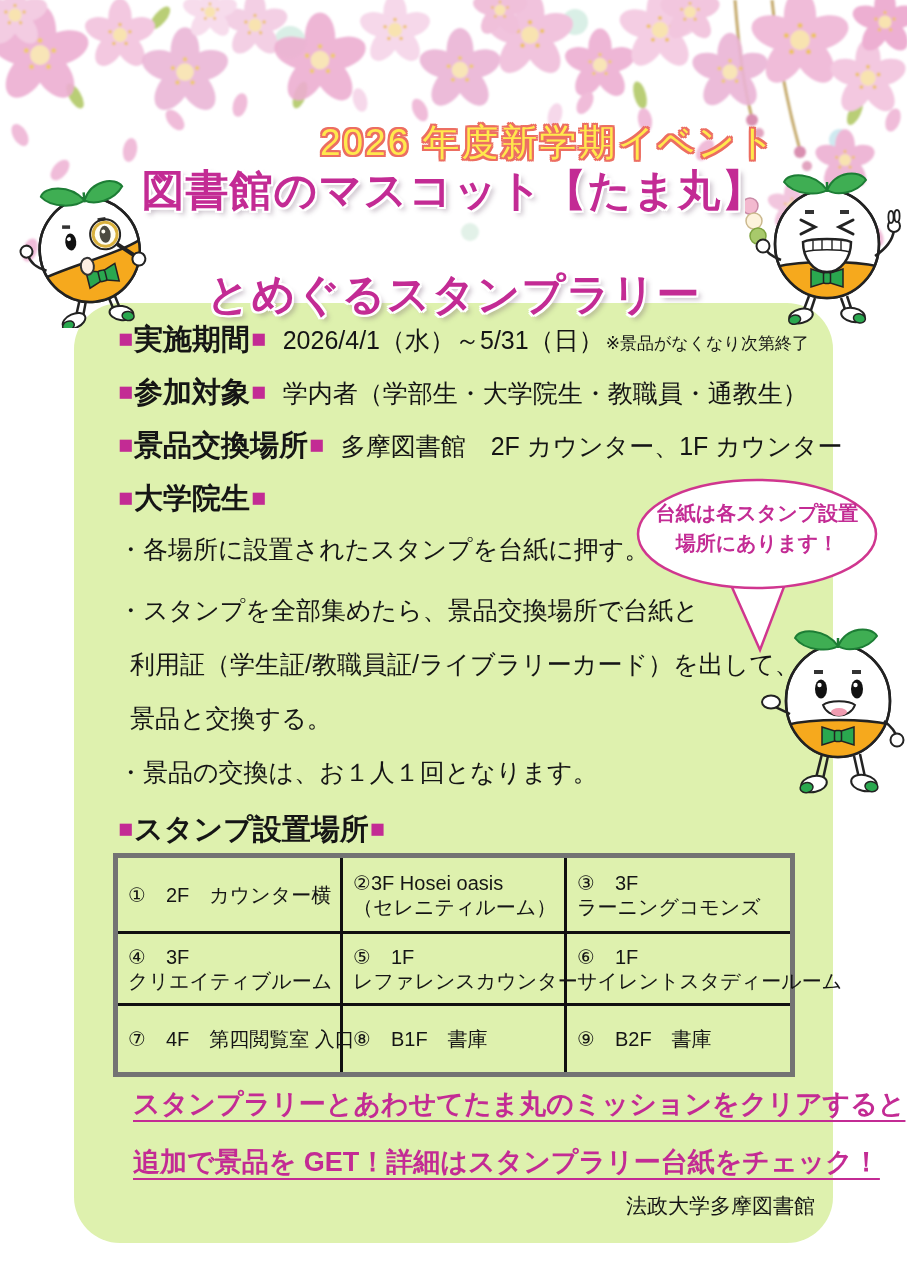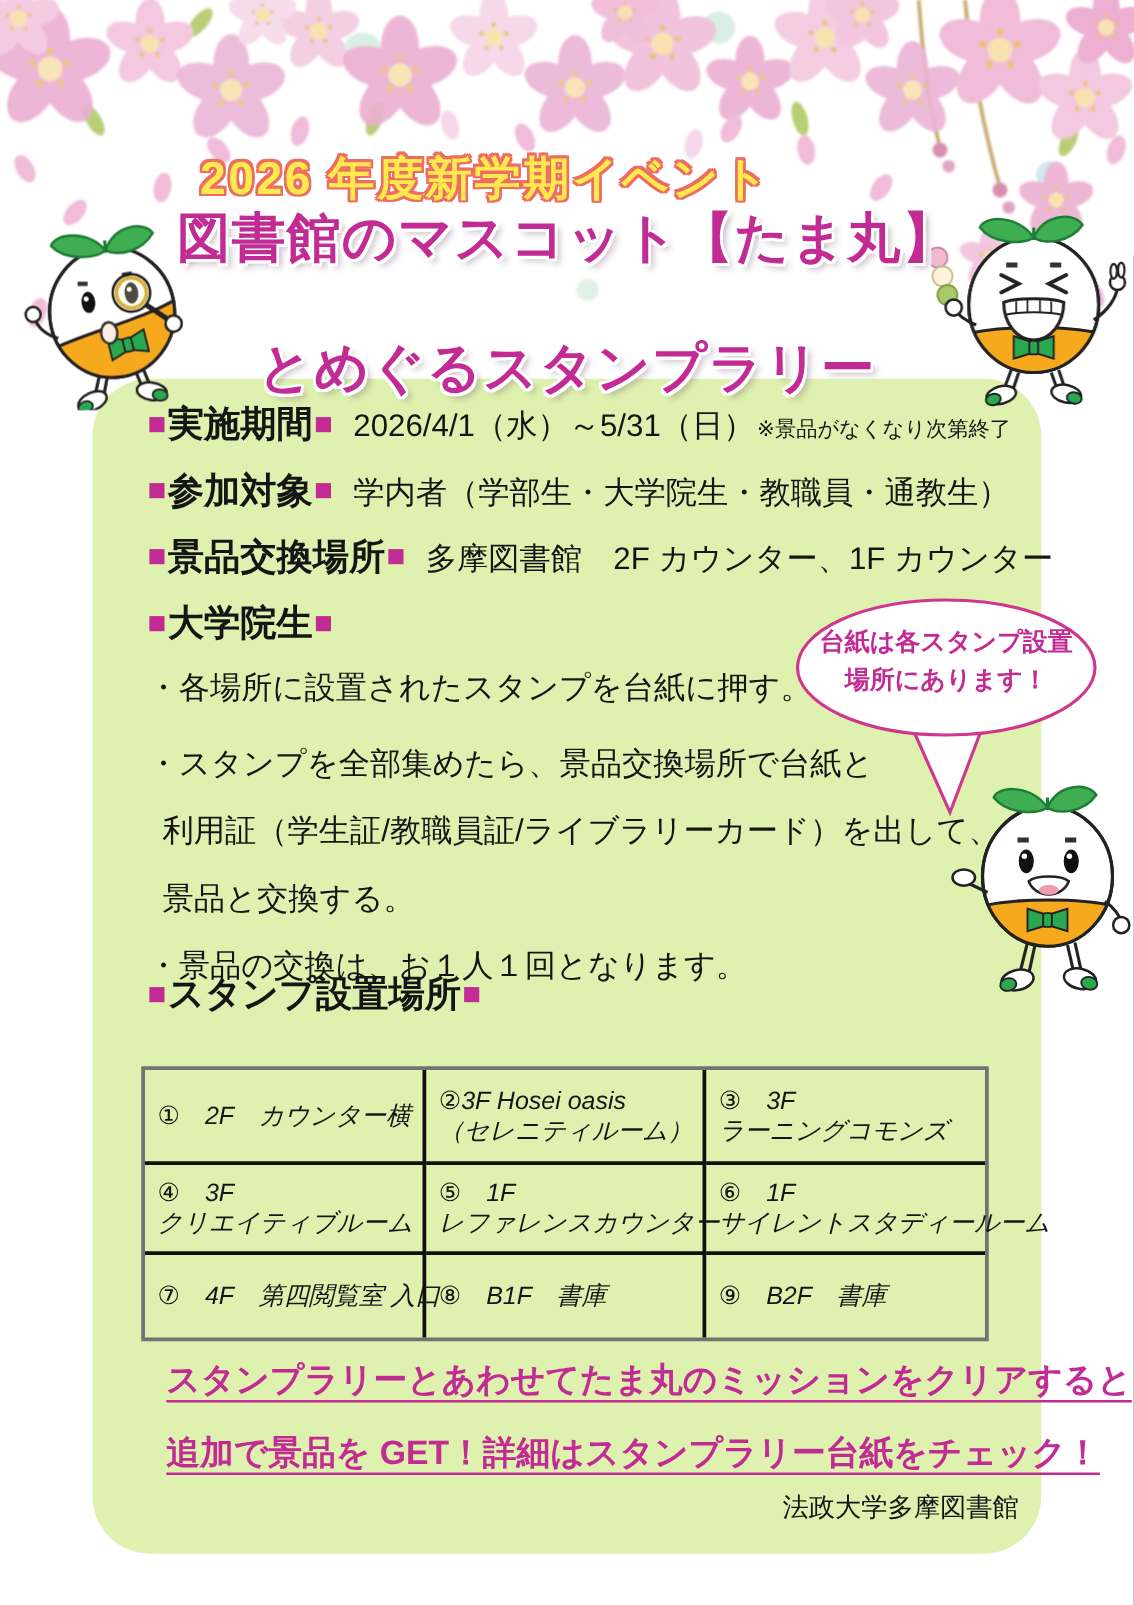--- a/index.html
+++ b/index.html
@@ -11,22 +11,22 @@
   html,body{margin:0;padding:0;background:#888;}
   .poster{
     position:relative;width:907px;height:1284px;margin:0 auto;
     background:#ffffff;overflow:hidden;
     font-family:"Liberation Sans","DejaVu Sans",sans-serif;color:var(--ink);
   }
   .abs{position:absolute;}
   svg{display:block;}
   
   .subtitle{
-    left:0;top:118px;width:777px;text-align:center;
-    font-size:37px;font-weight:bold;letter-spacing:2px;color:#ffe94d;z-index:3;
+    left:0;top:118px;width:777px;text-align:right;
+    font-size:37px;font-weight:normal;letter-spacing:2px;color:#ffe94d;z-index:3;
     text-shadow:-2px -2px 0 #ec6e62,2px -2px 0 #ec6e62,-2px 2px 0 #ec6e62,2px 2px 0 #ec6e62,
                  0 -2px 0 #ec6e62,0 2px 0 #ec6e62,-2px 0 0 #ec6e62,2px 0 0 #ec6e62;
   }
   .maintitle{
     left:0;width:907px;text-align:center;font-size:43px;font-weight:bold;letter-spacing:1px;
     color:var(--magenta);z-index:3;
     text-shadow:-2px -2px 0 #fff,2px -2px 0 #fff,-2px 2px 0 #fff,2px 2px 0 #fff,
                  0 -2px 0 #fff,0 2px 0 #fff,-2px 0 0 #fff,2px 0 0 #fff,4px 4px 5px rgba(90,60,90,.35);
   }
   .t1{top:162px;} .t2{top:218px;margin-top:48px;}
@@ -37,21 +37,21 @@
   .sq{color:var(--magenta);font-size:25px;vertical-align:2px;}
   .lbl{font-weight:bold;font-size:29px;color:var(--ink);margin:0 1px;font-family:Liberation Serif, serif;}
   .val{font-size:25px;margin-left:12px;}
   .note{font-size:17px;margin-left:2px;}
   .bullet{left:118px;font-size:25px;white-space:nowrap;z-index:3;}
   .indent{left:130px;}
   
   .stamp-table{
     left:113px;top:853px;width:672px;z-index:3;
     display:grid;grid-template-columns:225px 224px 223px;grid-template-rows:76px 72px 66px;
-    border:3px solid #737373;box-sizing:content-box;font-style:italic;
+    border:5px solid #737373;box-sizing:content-box;
   }
   .cell{
     border-right:3px solid #101010;border-bottom:3px solid #101010;
     display:flex;flex-direction:column;justify-content:center;
     padding:2px 6px 2px 10px;box-sizing:border-box;font-size:20px;line-height:24px;white-space:nowrap;
   }
   .cell:nth-child(3n){border-right:none;}
   .cell:nth-child(n+7){border-bottom:none;}
   
   .bonus{
@@ -329,21 +329,21 @@
     <ellipse cx="97" cy="101" rx="6" ry="9.5" fill="#111"></ellipse>
       <circle cx="95.5" cy="97" r="2.2" fill="#fff"></circle>
     <path d="M63,117 C68,131 90,131 95,117 C89,112 69,112 63,117 Z" fill="#fff" stroke="#222" stroke-width="2"></path>
     <ellipse cx="79" cy="124" rx="8" ry="4" fill="#f09cb1"></ellipse>
     <path d="M30,126 C20,121 13,118 9,116" fill="none" stroke="#222" stroke-width="2.5"></path>
     <ellipse cx="11" cy="114" rx="9" ry="6.5" fill="#fff" stroke="#222" stroke-width="2"></ellipse>
     <path d="M124,133 C132,139 136,145 137,150" fill="none" stroke="#222" stroke-width="2.5"></path>
     <circle cx="137" cy="152" r="6.5" fill="#fff" stroke="#222" stroke-width="2"></circle>
   </svg>
 
-  <div class="abs sec-line" style="top:776px">
+  <div class="abs sec-line" style="top:810px">
     <span class="sq">■</span><span class="lbl">スタンプ設置場所</span><span class="sq">■</span>
   </div>
 
   <div class="abs stamp-table">
     <div class="cell">
       <div>①　2F　カウンター横</div>
         <div></div>
     </div>
     <div class="cell">
       <div>②3F Hosei oasis</div>

